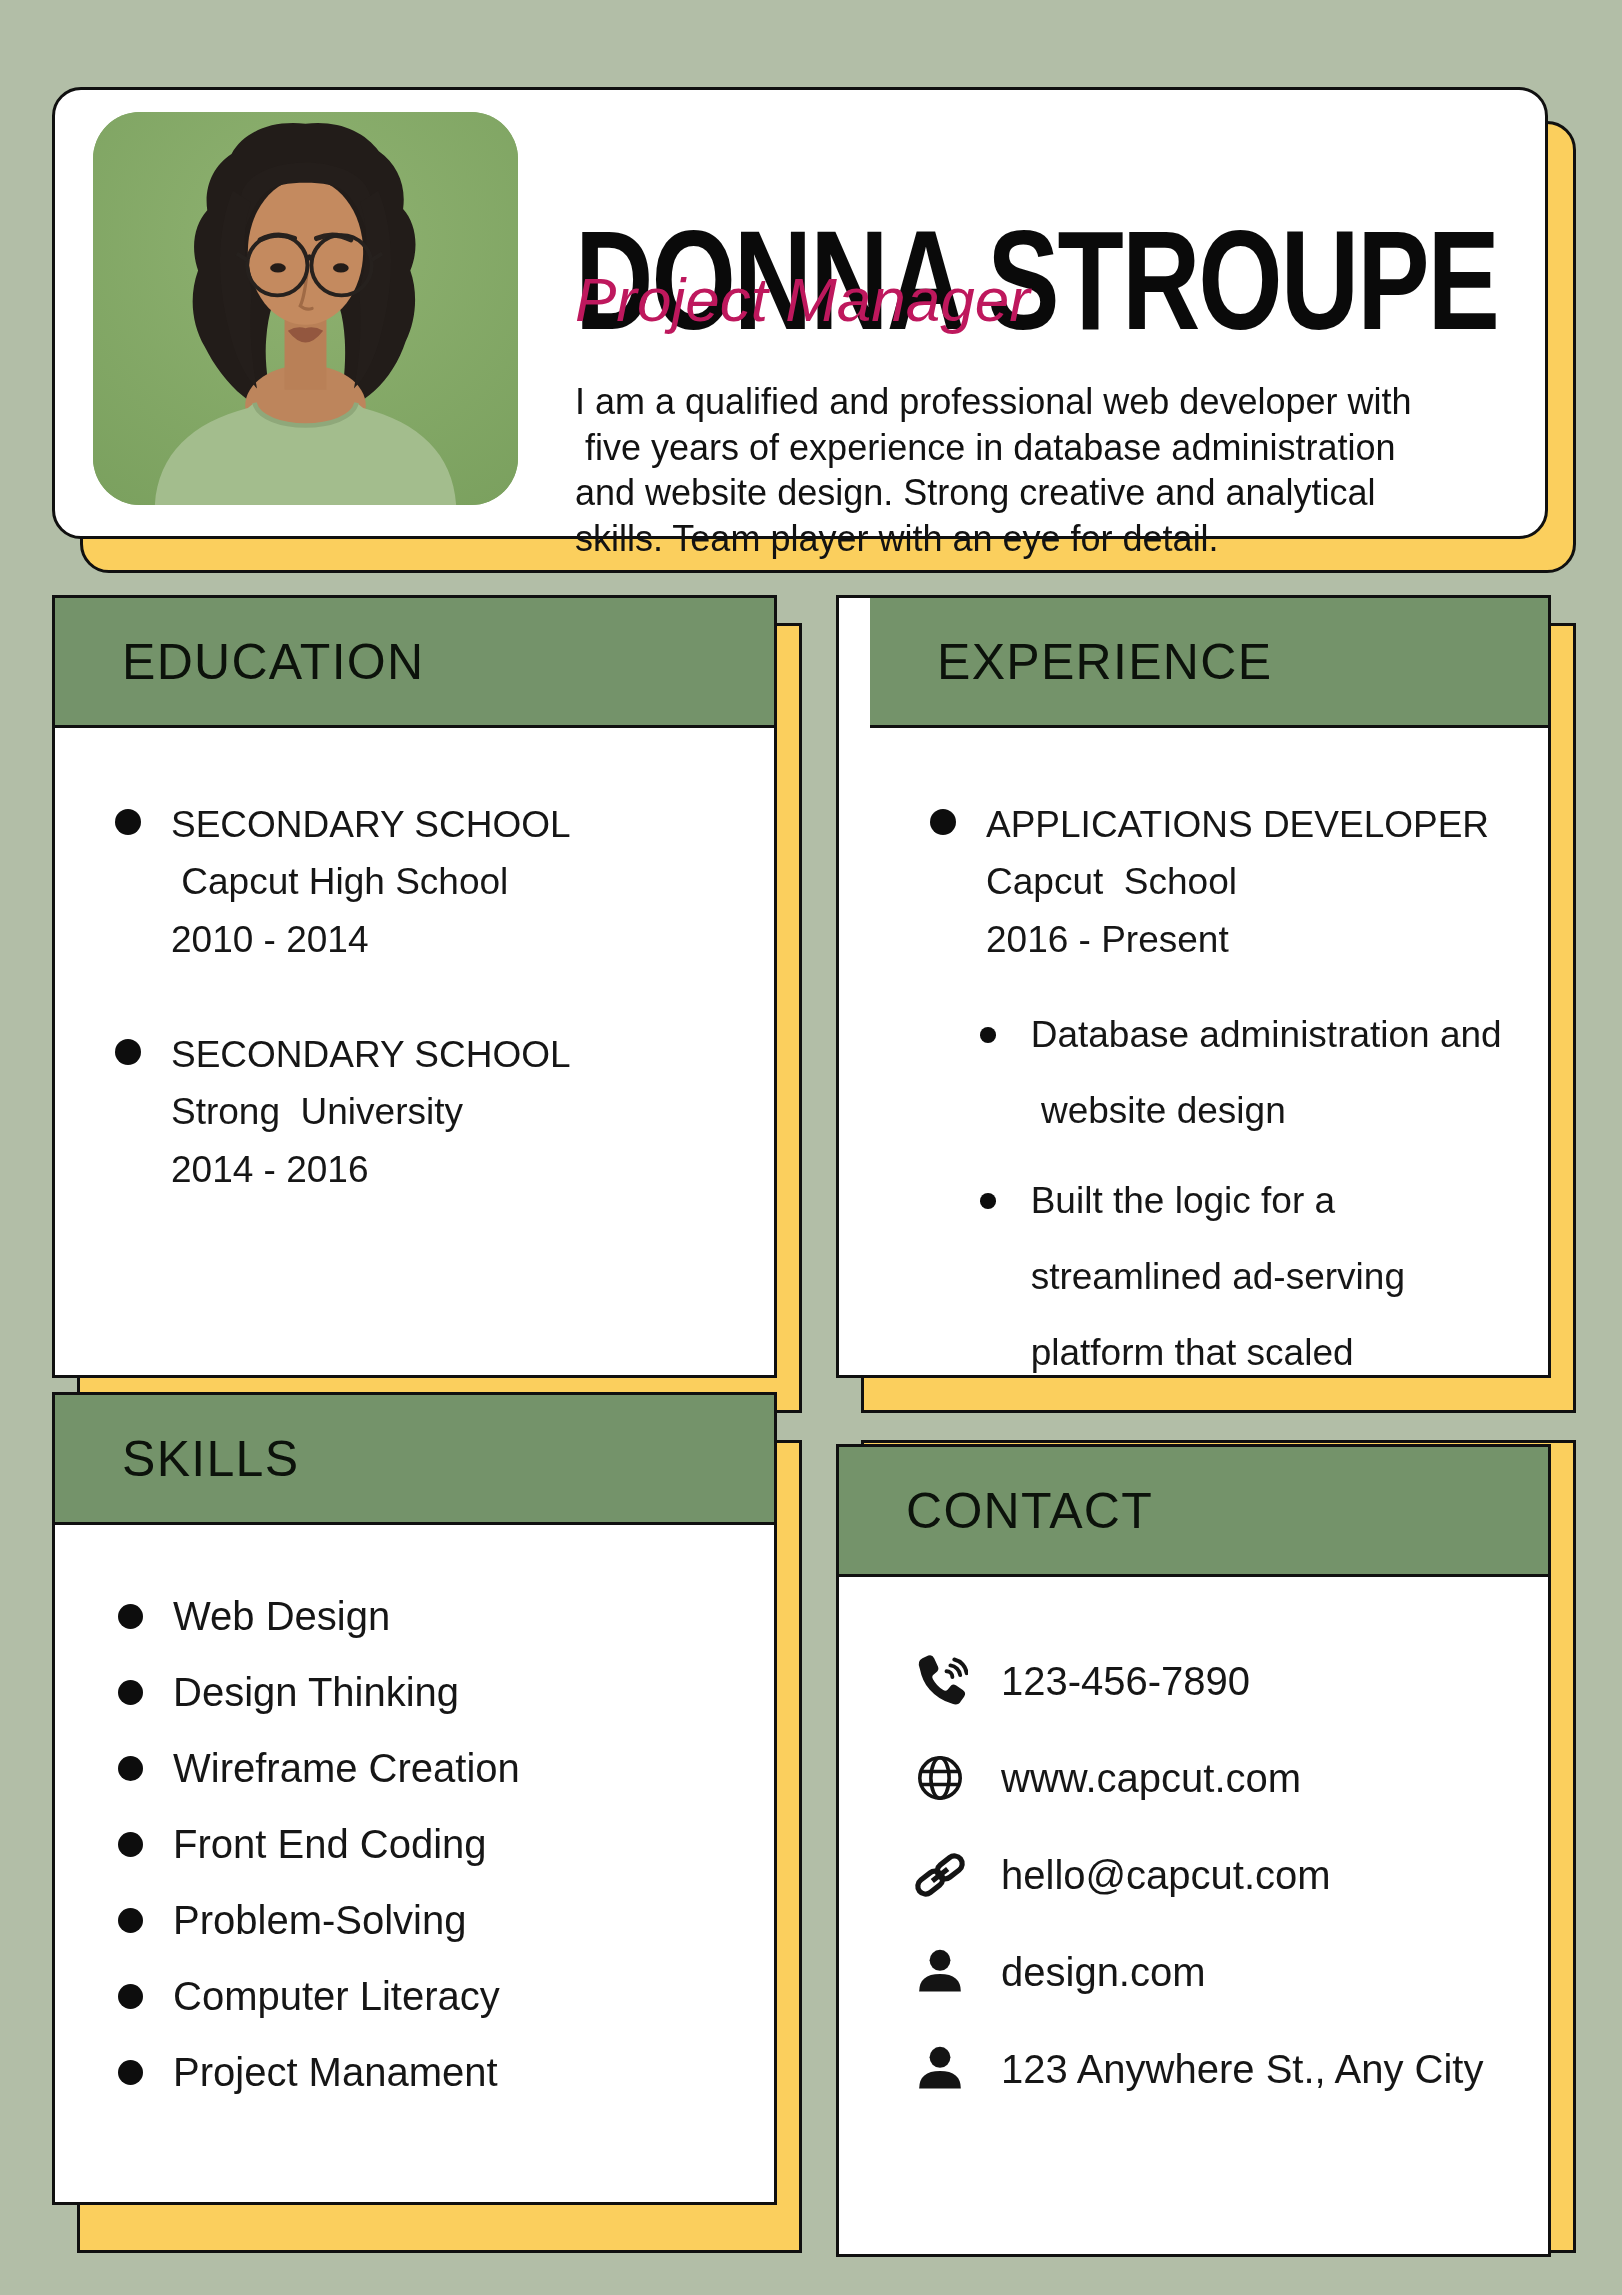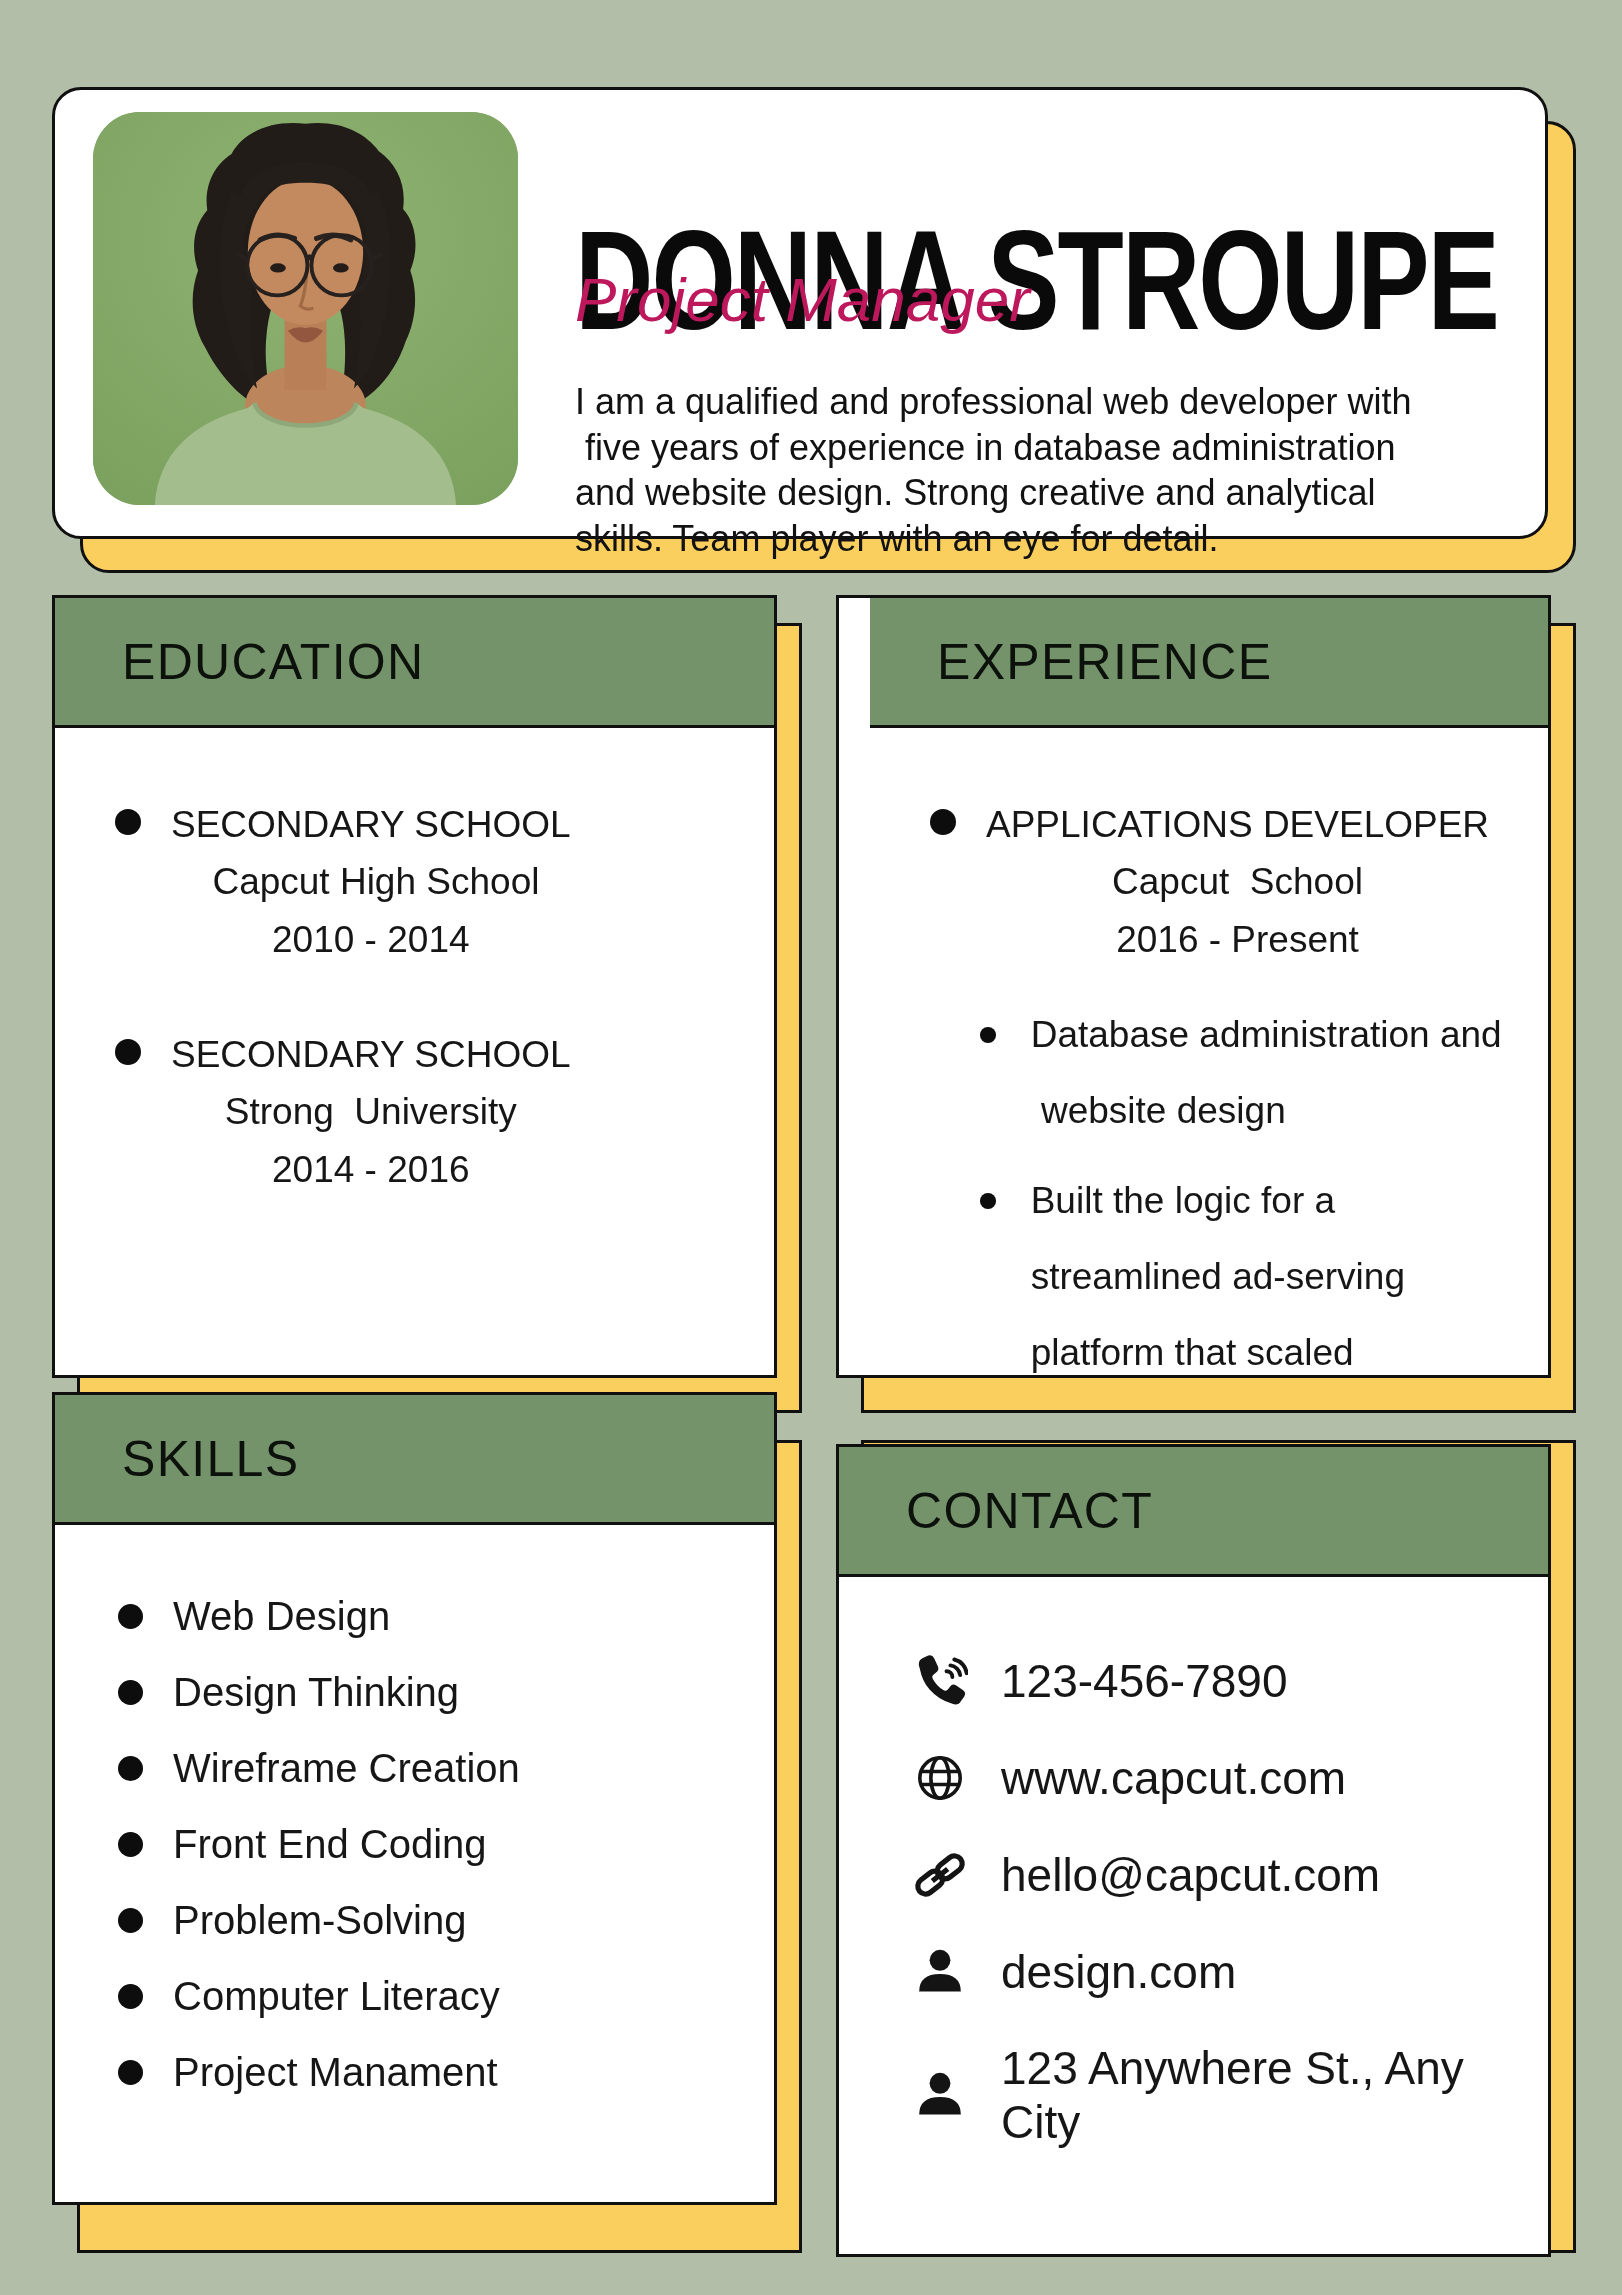--- a/index.html
+++ b/index.html
@@ -37,38 +37,38 @@
 
   .card-head{height:130px;background:var(--card-green);border-bottom:3.9px solid var(--ink);
              display:flex;align-items:center;padding-left:67px;font-size:50px;letter-spacing:1.3px;
              color:#0c120b;font-weight:400;}
   .card-body{position:relative;}
 
   .entry{display:flex;padding-left:60px;padding-right:23.6px;}
   .entry.first{margin-top:68px;}
   .entry.second{margin-top:58px;}
   .dot{width:26px;height:26px;border-radius:50%;background:#0d0d0d;flex:none;margin-top:13px;margin-right:30px;}
-  .entry-lines{font-size:37px;line-height:1.55;color:var(--text);text-align:center;}
+  .entry-lines{font-size:37px;line-height:1.55;color:var(--text);}
   .entry-lines div{white-space:pre-wrap;}
 
   .sub{display:flex;padding-left:110px;padding-right:19.6px;margin-top:29px;}
   .sub + .sub{margin-top:14.4px;}
   .sdot{width:15.7px;height:15.7px;border-radius:50%;background:#0d0d0d;flex:none;margin-top:30px;margin-right:35px;}
   .sub-text{font-size:37px;line-height:2.05;color:var(--text);white-space:pre-wrap;}
 
   .skill{display:flex;align-items:center;padding-left:63px;margin-bottom:31px;}
   .skill.first{margin-top:69px;}
   .skill .dot{margin:0 30px 0 0;width:25px;height:25px;}
   .skill-label{font-size:40px;color:var(--text);white-space:pre-wrap;}
 
   .crow{display:flex;align-items:center;padding-left:73px;margin-bottom:41px;}
   .crow.first{margin-top:76px;}
   .cicon{width:56px;height:56px;flex:none;margin-right:33px;}
   .cicon svg{display:block;width:100%;height:100%;}
-  .cval{font-size:46px;color:var(--text);white-space:pre-wrap;}
+  .cval{font-size:40px;color:var(--text);white-space:pre-wrap;}
 </style>
 </head>
 <body>
 
 <div class="page">
 
   <div class="shadow hdr-shadow"></div>
   <section class="hdr-card">
     <div class="photo">
       <svg viewBox="0 0 650 600" preserveAspectRatio="xMidYMid slice">

